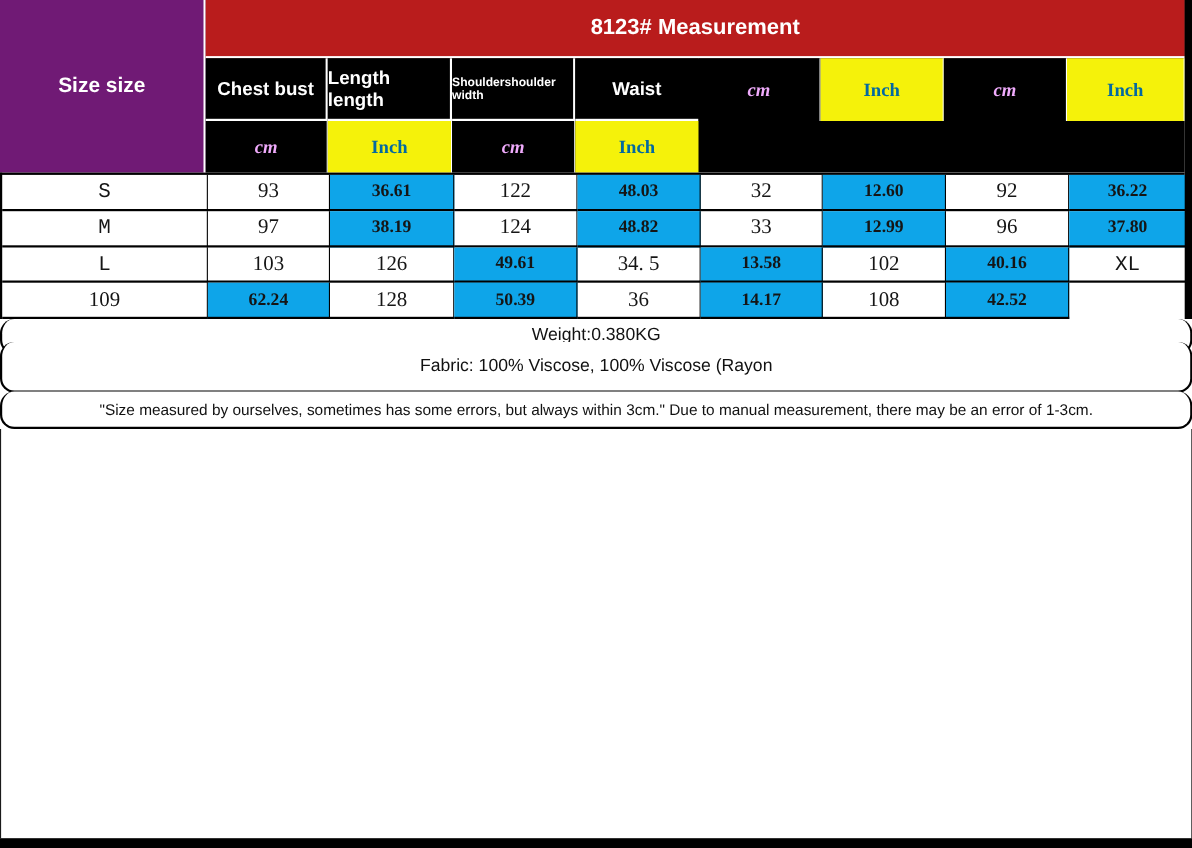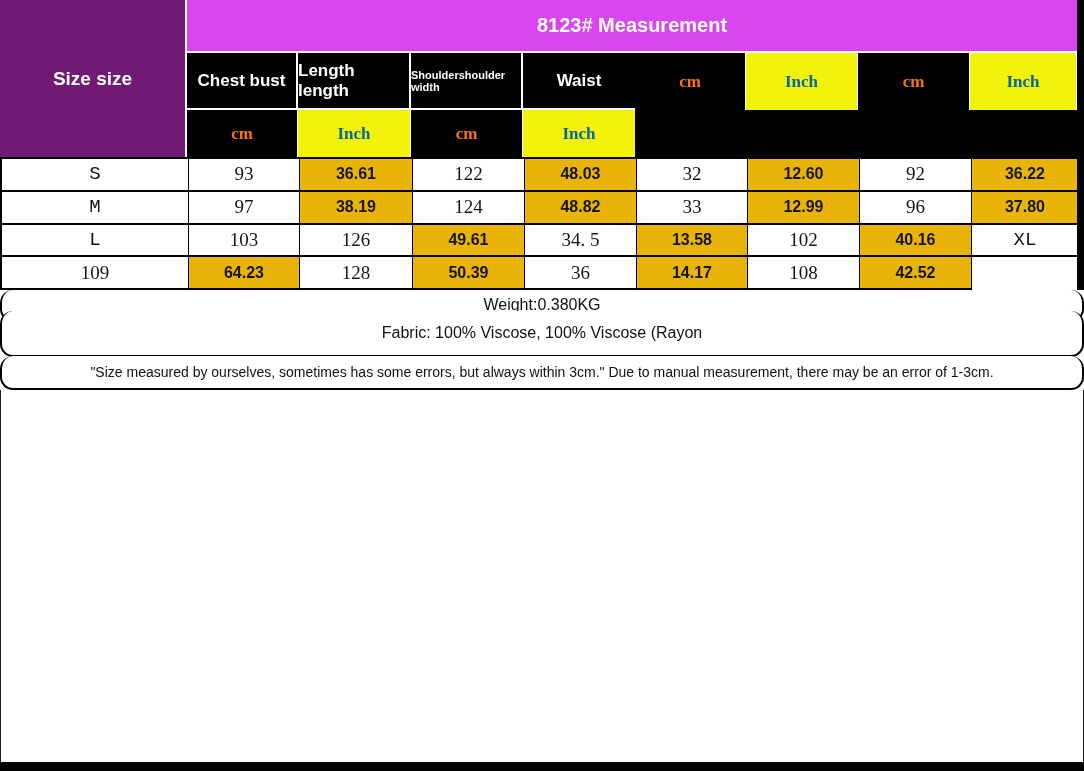--- a/index.html
+++ b/index.html
@@ -6,42 +6,42 @@
   .sheet{position:relative;width:1084px;height:771px;background:#fff;overflow:hidden;
          font-family:"Liberation Sans", sans-serif;}
   *{box-sizing:border-box;}
 
   
   #hdr{position:absolute;left:0;top:0;width:1077px;height:157px;display:grid;
        grid-template-columns:187px 111px 113px 112px 112px 111px 112px 112px 107px;
        grid-template-rows:53px 57px 47px;background:#000;}
   .corner{grid-area:1/1/4/2;background:#701a75;color:#fff;display:flex;align-items:center;justify-content:center;
           font-size:19px;font-weight:bold;border-right:2px solid #fff;}
-  .title{grid-area:1/2/2/10;background:#d946ef;color:#fff;display:flex;align-items:center;justify-content:center;
+  .title{grid-area:1/2/2/10;background:#b91c1c;color:#fff;display:flex;align-items:center;justify-content:center;
          font-size:20px;font-weight:bold;border-bottom:2px solid #fff;}
   .group{background:#000;color:#fff;display:flex;align-items:center;justify-content:center;
          font-size:17px;font-weight:bold;border-bottom:2px solid #fff;border-right:2px solid #fff;}
   .group.small{font-size:11px;}
   .group.lastg{border-right:none;}
   .unit{display:flex;align-items:center;justify-content:center;
         font-family:"Liberation Serif", serif;font-size:17px;font-weight:bold;border-right:1px solid #fff;}
-  .u-cm{background:#000;color:#f97316;}
+  .u-cm{background:#000;color:#f0abfc;font-style:italic;}
   .u-inch{background:#f5f20a;color:#0369a1;border-right:1px solid #fff;}
   .unit.lastu{border-right:none;}
 
   
   #data{position:absolute;left:0;top:157px;width:1077px;height:133px;display:grid;
         grid-template-columns:187px 111px 113px 112px 112px 111px 112px 112px 107px;
         grid-template-rows:repeat(4,1fr);background:#fff;
         border-left:2px solid #000;border-top:2px solid #000;}
   .d{display:flex;align-items:center;justify-content:center;color:#151515;
      border-right:1px solid #000;border-bottom:2px solid #000;}
   .d.sz{font-family:"Liberation Mono", monospace;font-size:19px;}
   .d.cmv{font-family:"Liberation Serif", serif;font-size:19px;}
-  .d.inv{font-family:Liberation Sans, sans-serif;font-size:16px;font-weight:bold;background:#eab308;}
+  .d.inv{font-family:Liberation Serif, serif;font-size:16px;font-weight:bold;background:#0ea5e9;}
 
   
   .strip{position:absolute;left:1077px;top:0;width:7px;height:290px;background:#000;}
 
   
   .note{position:absolute;left:0;width:1084px;display:flex;align-items:center;justify-content:center;
         background:#fff;color:#111;border-left:2px solid #000;border-right:2px solid #000;border-bottom:2px solid #000;border-radius:13px;}
   .note.weight{top:290px;height:32px;font-size:16px;}
   .note.fabric{top:311px;height:46px;font-size:16px;}
   .note.disclaimer{top:356px;height:34px;font-size:14px;}
@@ -98,21 +98,21 @@
     <div class="d cmv">103</div>
     <div class="d cmv">126</div>
     <div class="d inv">49.61</div>
     <div class="d cmv">34. 5</div>
     <div class="d inv">13.58</div>
     <div class="d cmv">102</div>
     <div class="d inv">40.16</div>
 
     <div class="d sz">XL</div>
     <div class="d cmv">109</div>
-    <div class="d inv">64.23</div>
+    <div class="d inv">62.24</div>
     <div class="d cmv">128</div>
     <div class="d inv">50.39</div>
     <div class="d cmv">36</div>
     <div class="d inv">14.17</div>
     <div class="d cmv">108</div>
     <div class="d inv">42.52</div>
   </div>
 
   <div class="strip"></div>
 

